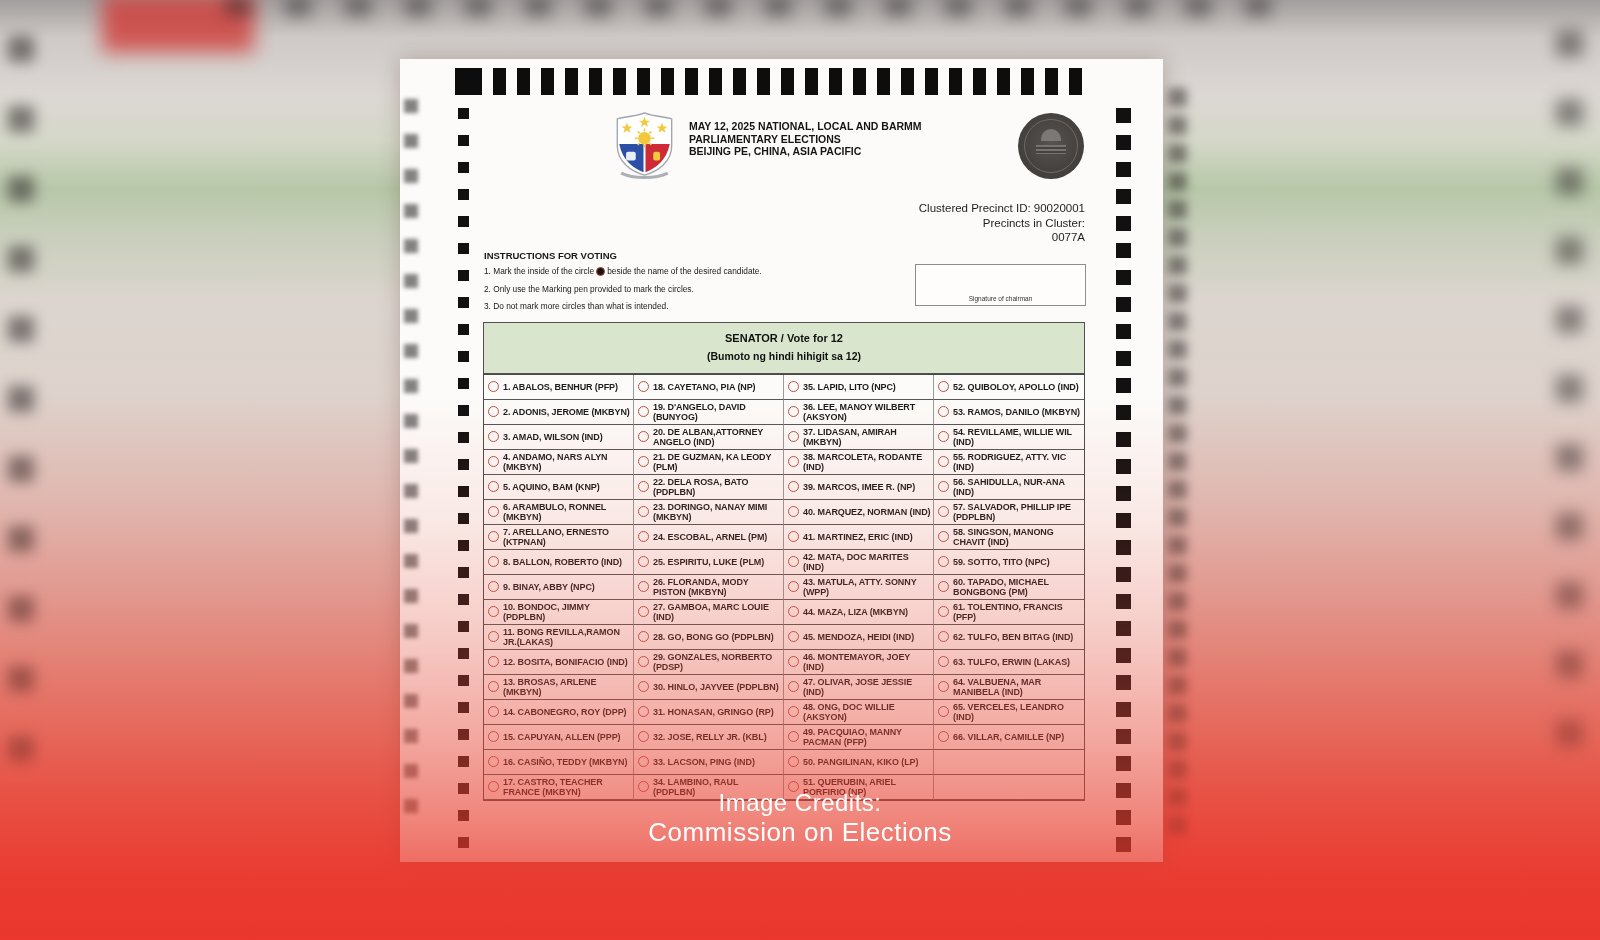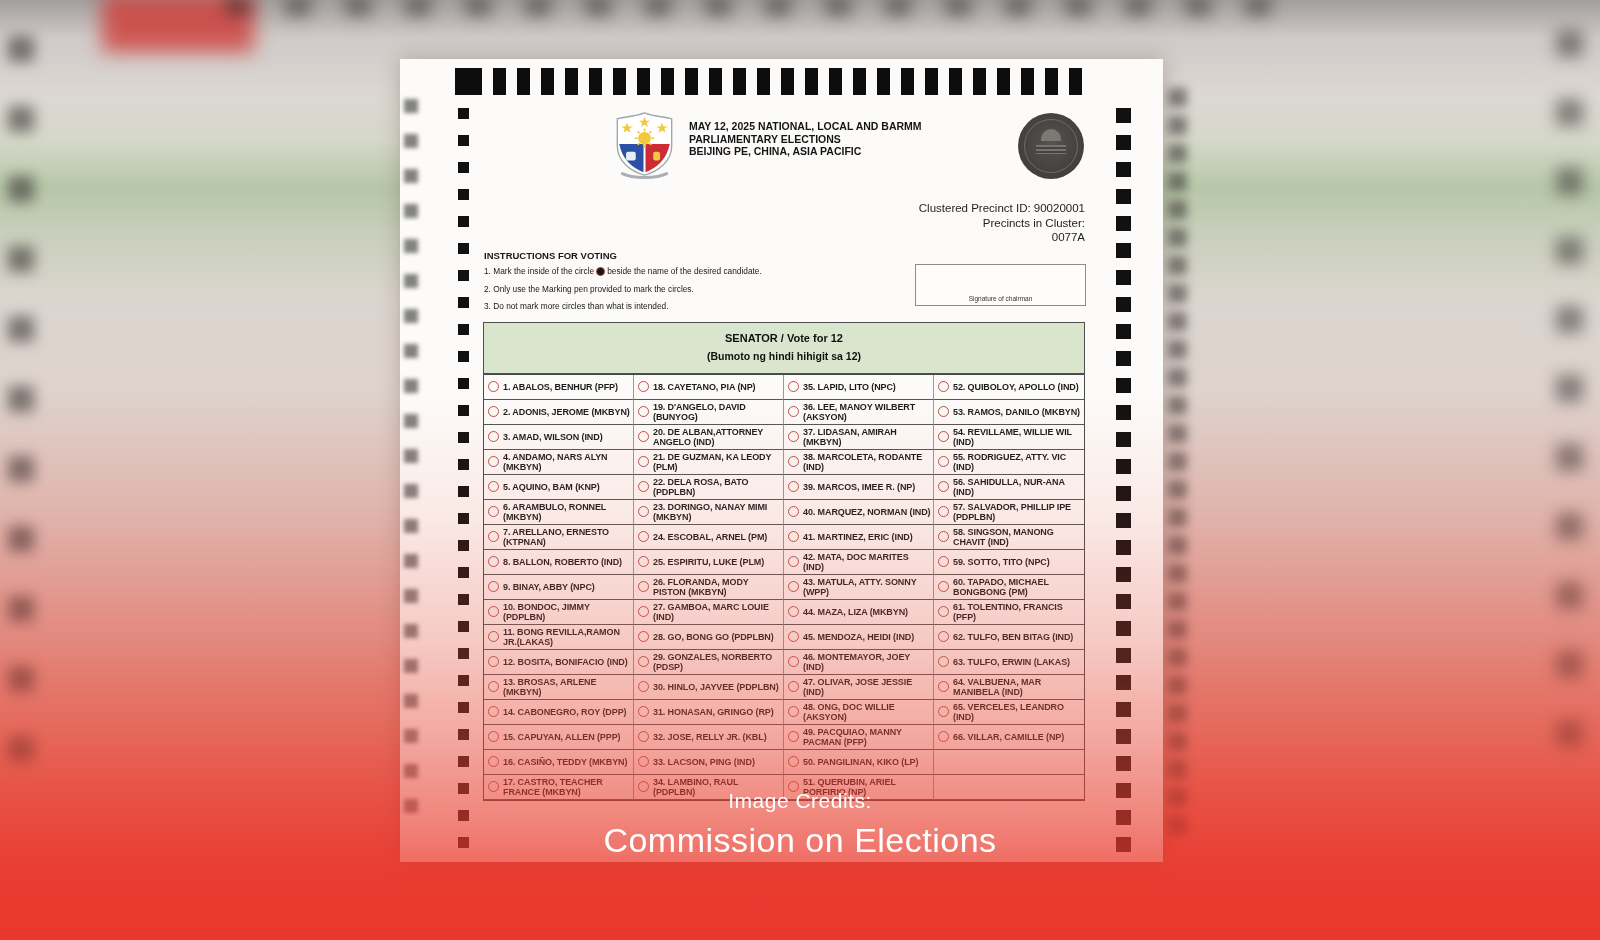--- a/index.html
+++ b/index.html
@@ -78,22 +78,22 @@
 
   
   #red-overlay { position:absolute; inset:0; z-index:2; pointer-events:none;
     background:linear-gradient(180deg,
       rgba(231,70,56,0) 0%, rgba(231,70,56,0) 42%,
       rgba(231,75,60,0.10) 55%, rgba(231,75,60,0.28) 68%,
       rgba(232,70,55,0.45) 78%, rgba(233,62,48,0.62) 87%,
       rgba(234,55,44,0.78) 94%, rgba(235,52,42,0.85) 100%); }
 
   #caption { position:absolute; left:0; right:0; top:789px; z-index:3; text-align:center; color:#ffffff; }
-  #caption .cap1 { font-size:21px; letter-spacing:.5px; }
-  #caption .cap2 { font-size:34px; letter-spacing:.5px; margin-top:8px; }
+  #caption .cap1 { font-size:24px; letter-spacing:.5px; }
+  #caption .cap2 { font-size:26px; letter-spacing:.5px; }
 </style>
 </head>
 <body>
 
 <div id="stage">
 
   <div id="bg-redblob"></div>
   <div id="bg-toprow" class="bgrow">
       <div class="tm"></div>
       <div class="tm"></div>

